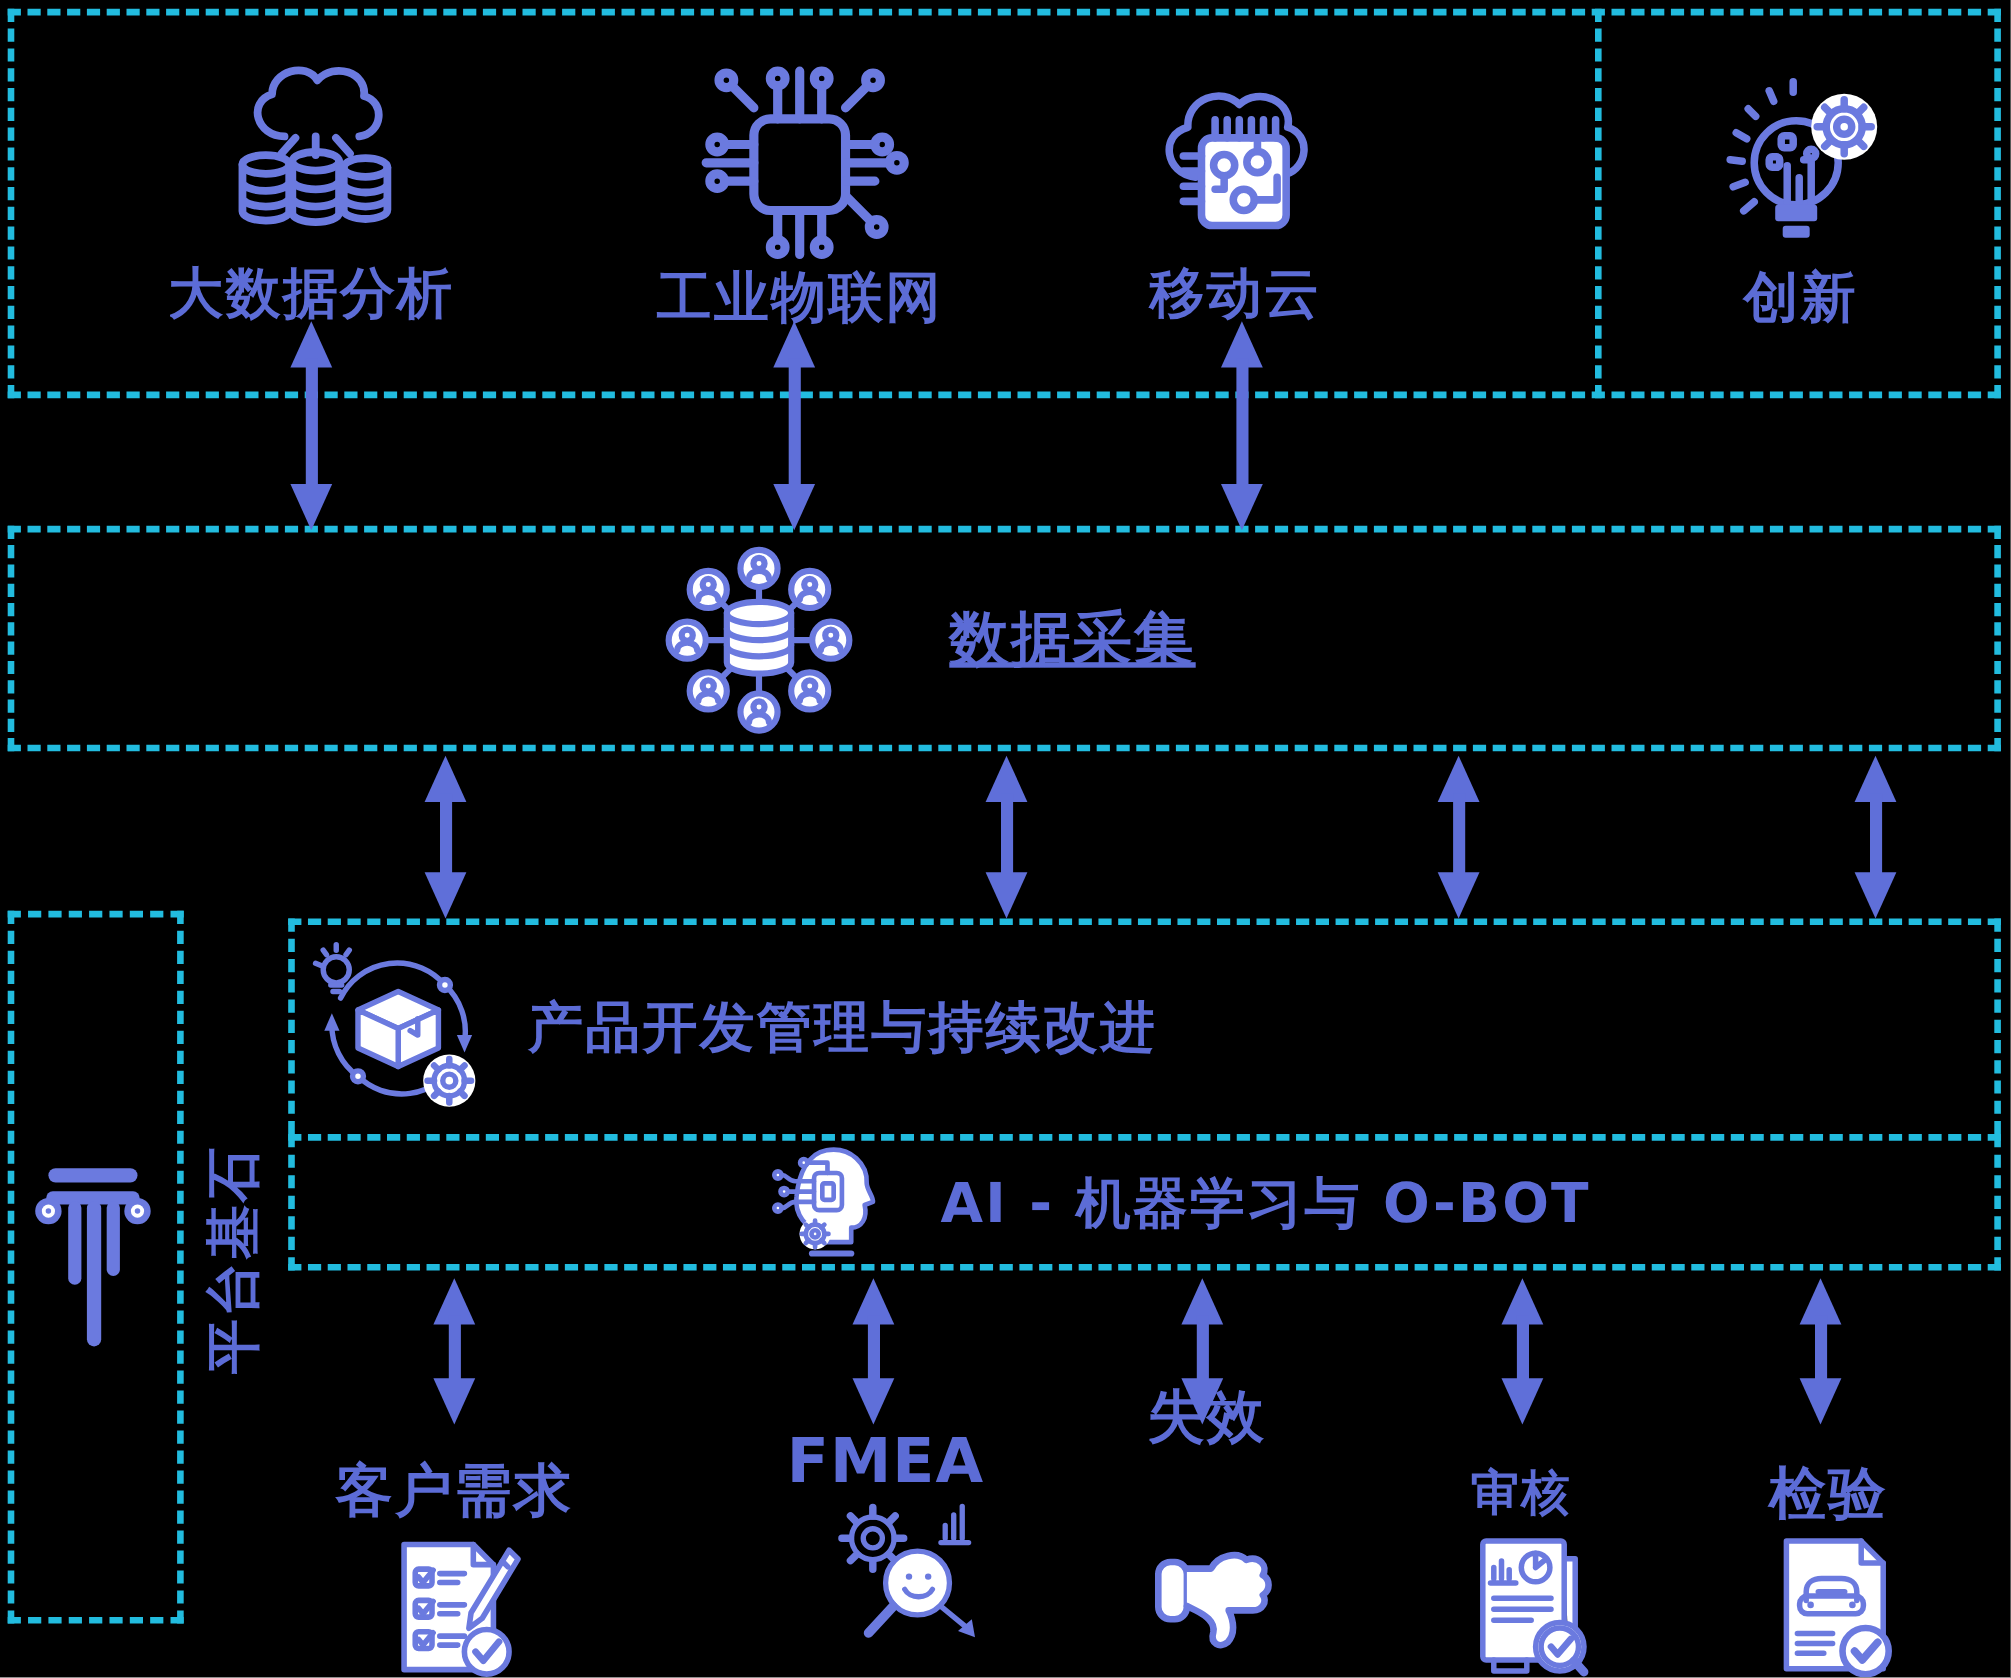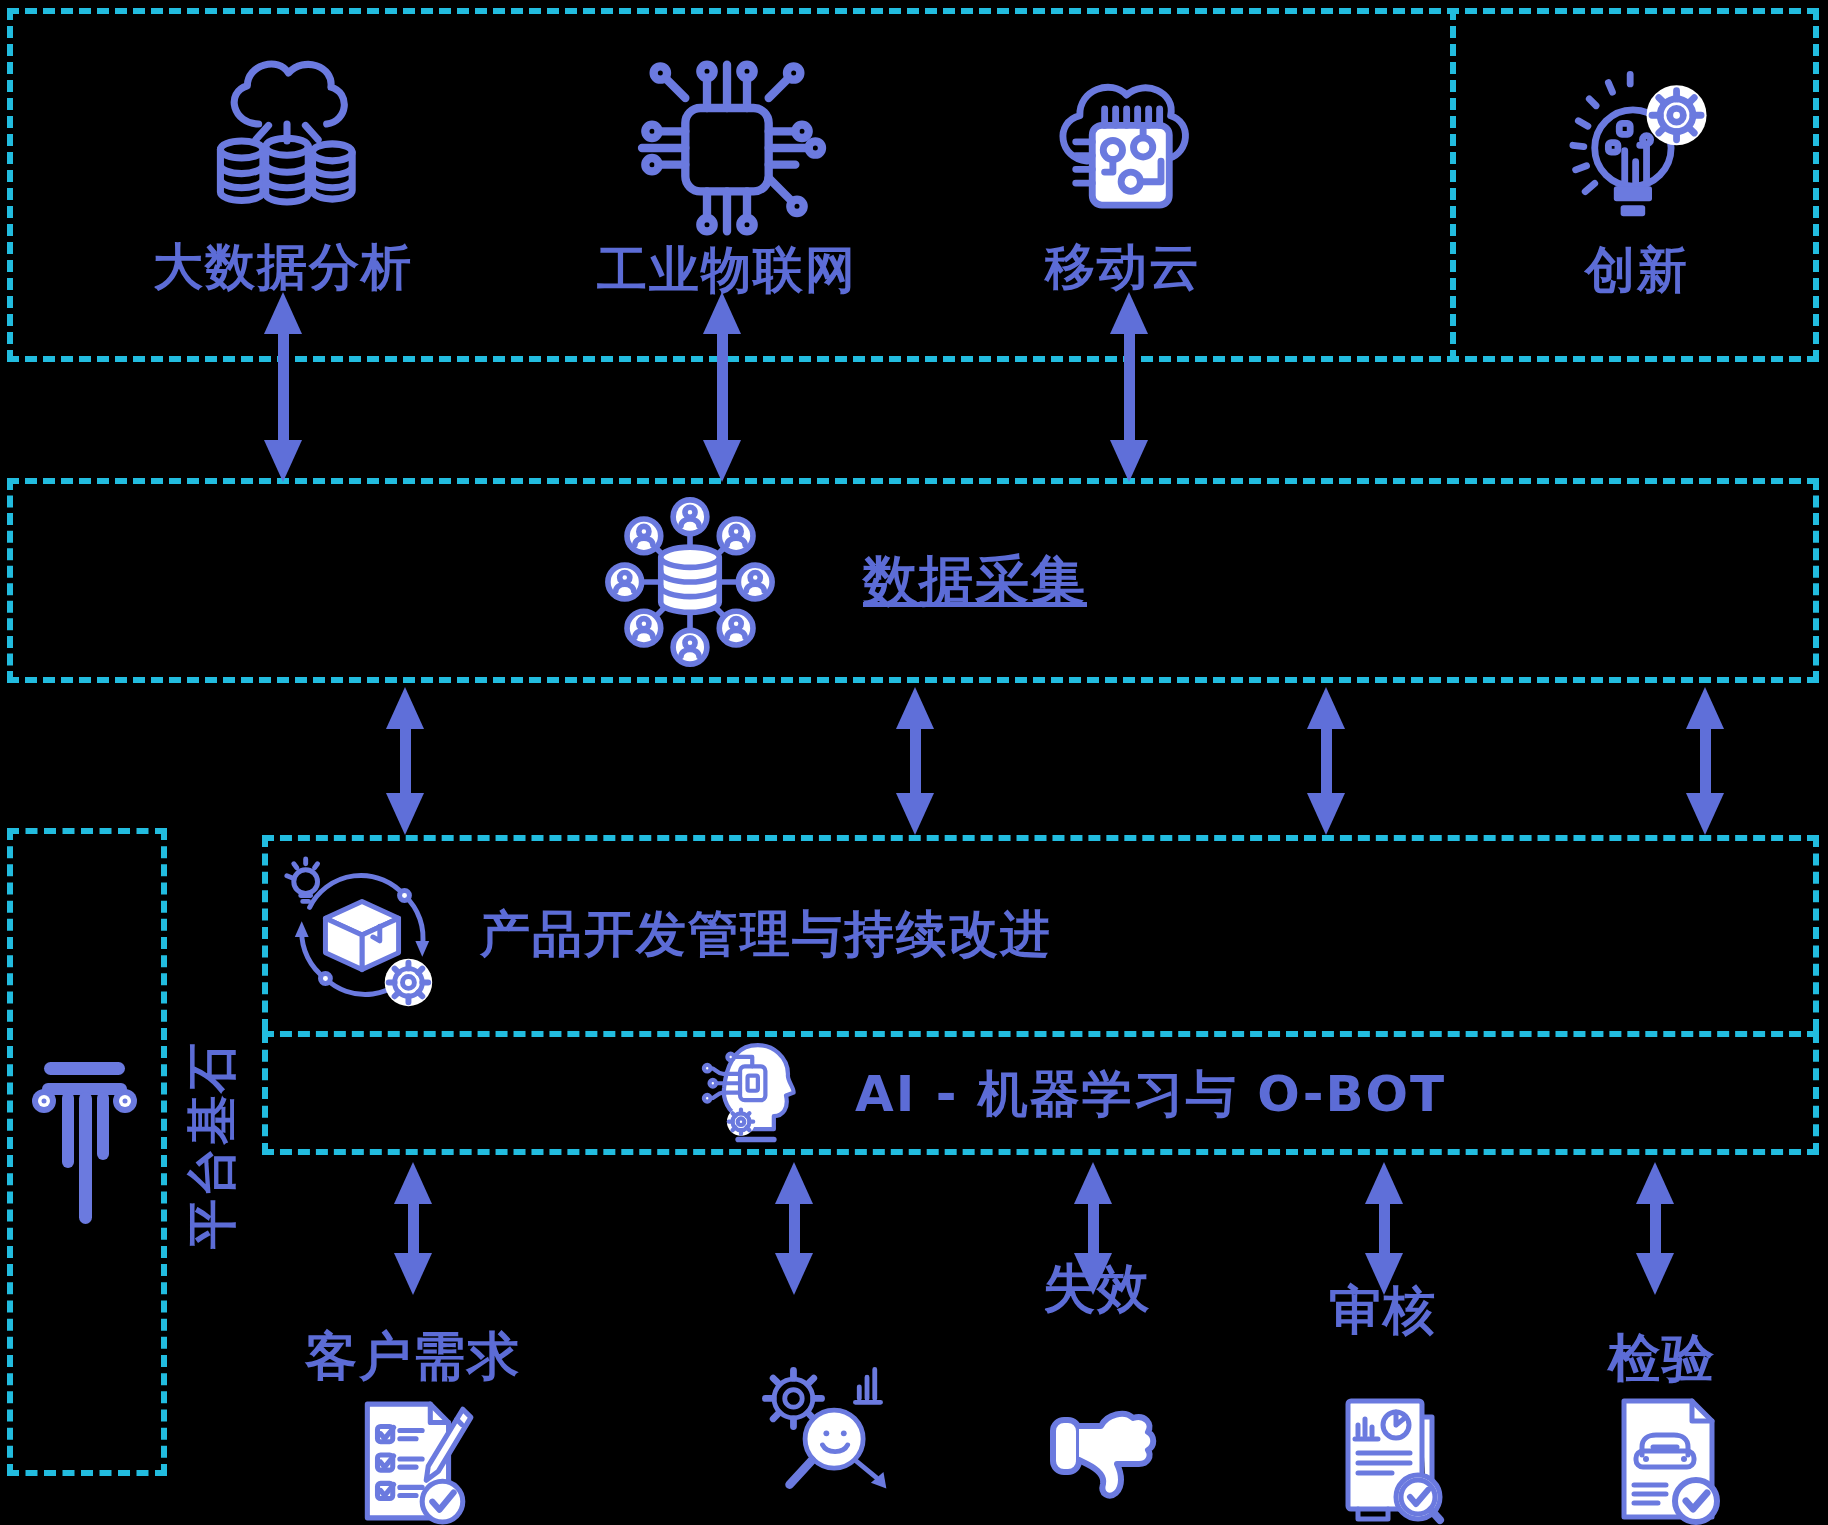--- a/index.html
+++ b/index.html
@@ -296,20 +296,21 @@
       <rect x="32" y="86" width="15" height="15" rx="3"></rect>
         <path d="M35,93 l4,5 l9,-11"></path>
         <path d="M54,90 H76 M54,98 H70"></path>
       <path d="M116,13 L124,21 L92,74 L80,83 L82,69 Z" fill="#fff"></path>
       <path d="M110,23 L115,28"></path>
       <circle cx="96" cy="104" r="20" fill="#fff"></circle>
       <path d="M86,104 l7,8 l14,-17" stroke-width="6"></path>
     </svg>
   </div>
 
+  <div class="label" style="left:645px; top:1298px; width:320px; font-size:56px; letter-spacing:1px;">FMEA</div>
   <div class="icon" style="left:745px; top:1352px;">
     <svg width="155" height="150" viewBox="0 0 160 155" fill="none" stroke="currentColor" stroke-width="5" stroke-linecap="round" stroke-linejoin="round">
       <circle cx="50" cy="48" r="20"></circle>
       <circle cx="50" cy="48" r="9"></circle>
       <path d="M50,19 V27 M50,69 V77 M21,48 H29 M71,48 H79 M29,27 L35,33 M65,63 L71,69 M71,27 L65,33 M35,63 L29,69" stroke-width="7"></path>
       <path d="M118,48 V36 M126,48 V26 M134,48 V18 M114,52 H140"></path>
       <path d="M114,112 L136,130"></path>
       <polygon points="130,135 143,124 146,141" fill="currentColor" stroke="none"></polygon>
       <circle cx="92" cy="90" r="30" fill="#fff"></circle>
       <circle cx="84" cy="84" r="3" fill="currentColor" stroke="none"></circle>
@@ -320,21 +321,21 @@
   </div>
 
   <div class="label" style="left:997px; top:1260px; width:200px; font-size:52px;">失效</div>
   <div class="icon" style="left:1045px; top:1400px;">
     <svg width="135" height="122" viewBox="0 0 135 122" fill="none" stroke="currentColor" stroke-width="6" stroke-linecap="round" stroke-linejoin="round">
       <rect x="8" y="20" width="26" height="52" rx="11" fill="#fff"></rect>
       <path d="M34,26 H56 C62,14 80,10 88,18 C100,14 108,24 103,32 C110,36 110,46 103,50 C107,56 103,64 94,64 H72 C77,74 78,86 71,93 C64,99 55,94 58,84 C60,74 50,68 42,64 L34,60" fill="#fff"></path>
     </svg>
   </div>
 
-  <div class="label" style="left:1283px; top:1282px; width:200px; font-size:52px;">审核</div>
+  <div class="label" style="left:1283px; top:1334px; width:200px; font-size:44px;">审核</div>
   <div class="icon" style="left:1330px; top:1393px;">
     <svg width="120" height="132" viewBox="0 0 120 132" fill="none" stroke="currentColor" stroke-width="5" stroke-linecap="round" stroke-linejoin="round">
       <path d="M92,24 H102 V104 H96" fill="#fff"></path>
       <rect x="18" y="8" width="74" height="108" rx="3" fill="#fff"></rect>
       <path d="M28,42 V32 M35,42 V26 M42,42 V34 M25,46 H48"></path>
       <circle cx="66" cy="32" r="13" fill="#fff"></circle>
       <path d="M66,32 V19 M66,32 L76,24"></path>
       <path d="M28,60 H80 M28,70 H80 M28,80 H62"></path>
       <path d="M28,116 V126 H58 V116"></path>
       <circle cx="88" cy="104" r="22" fill="#fff"></circle>

